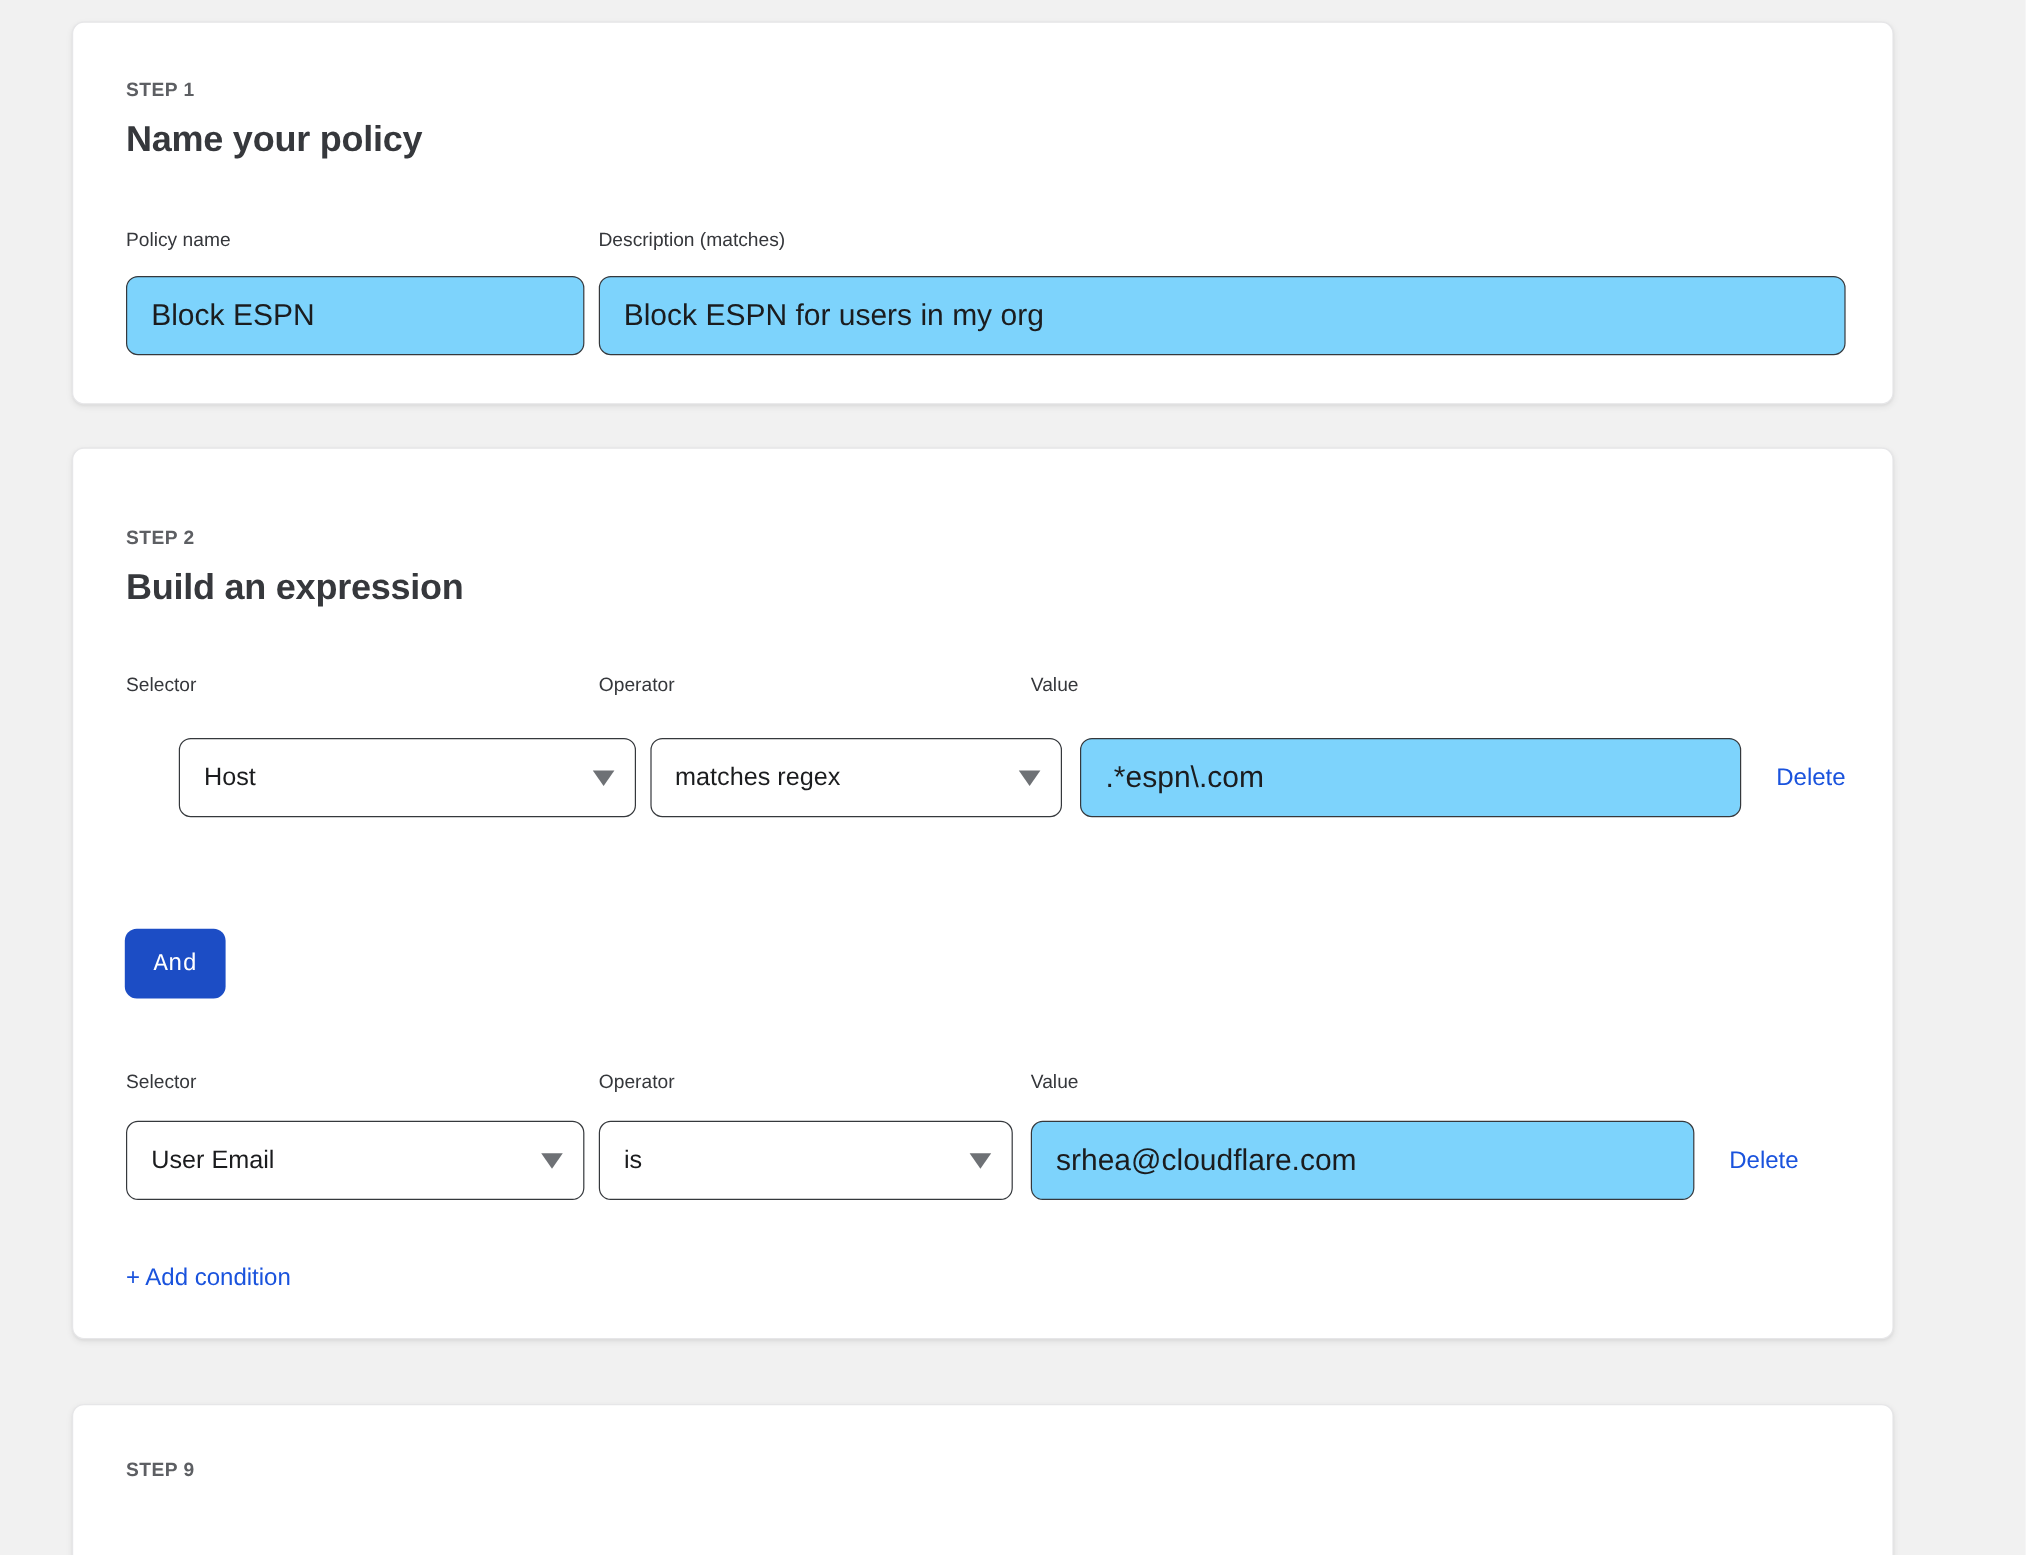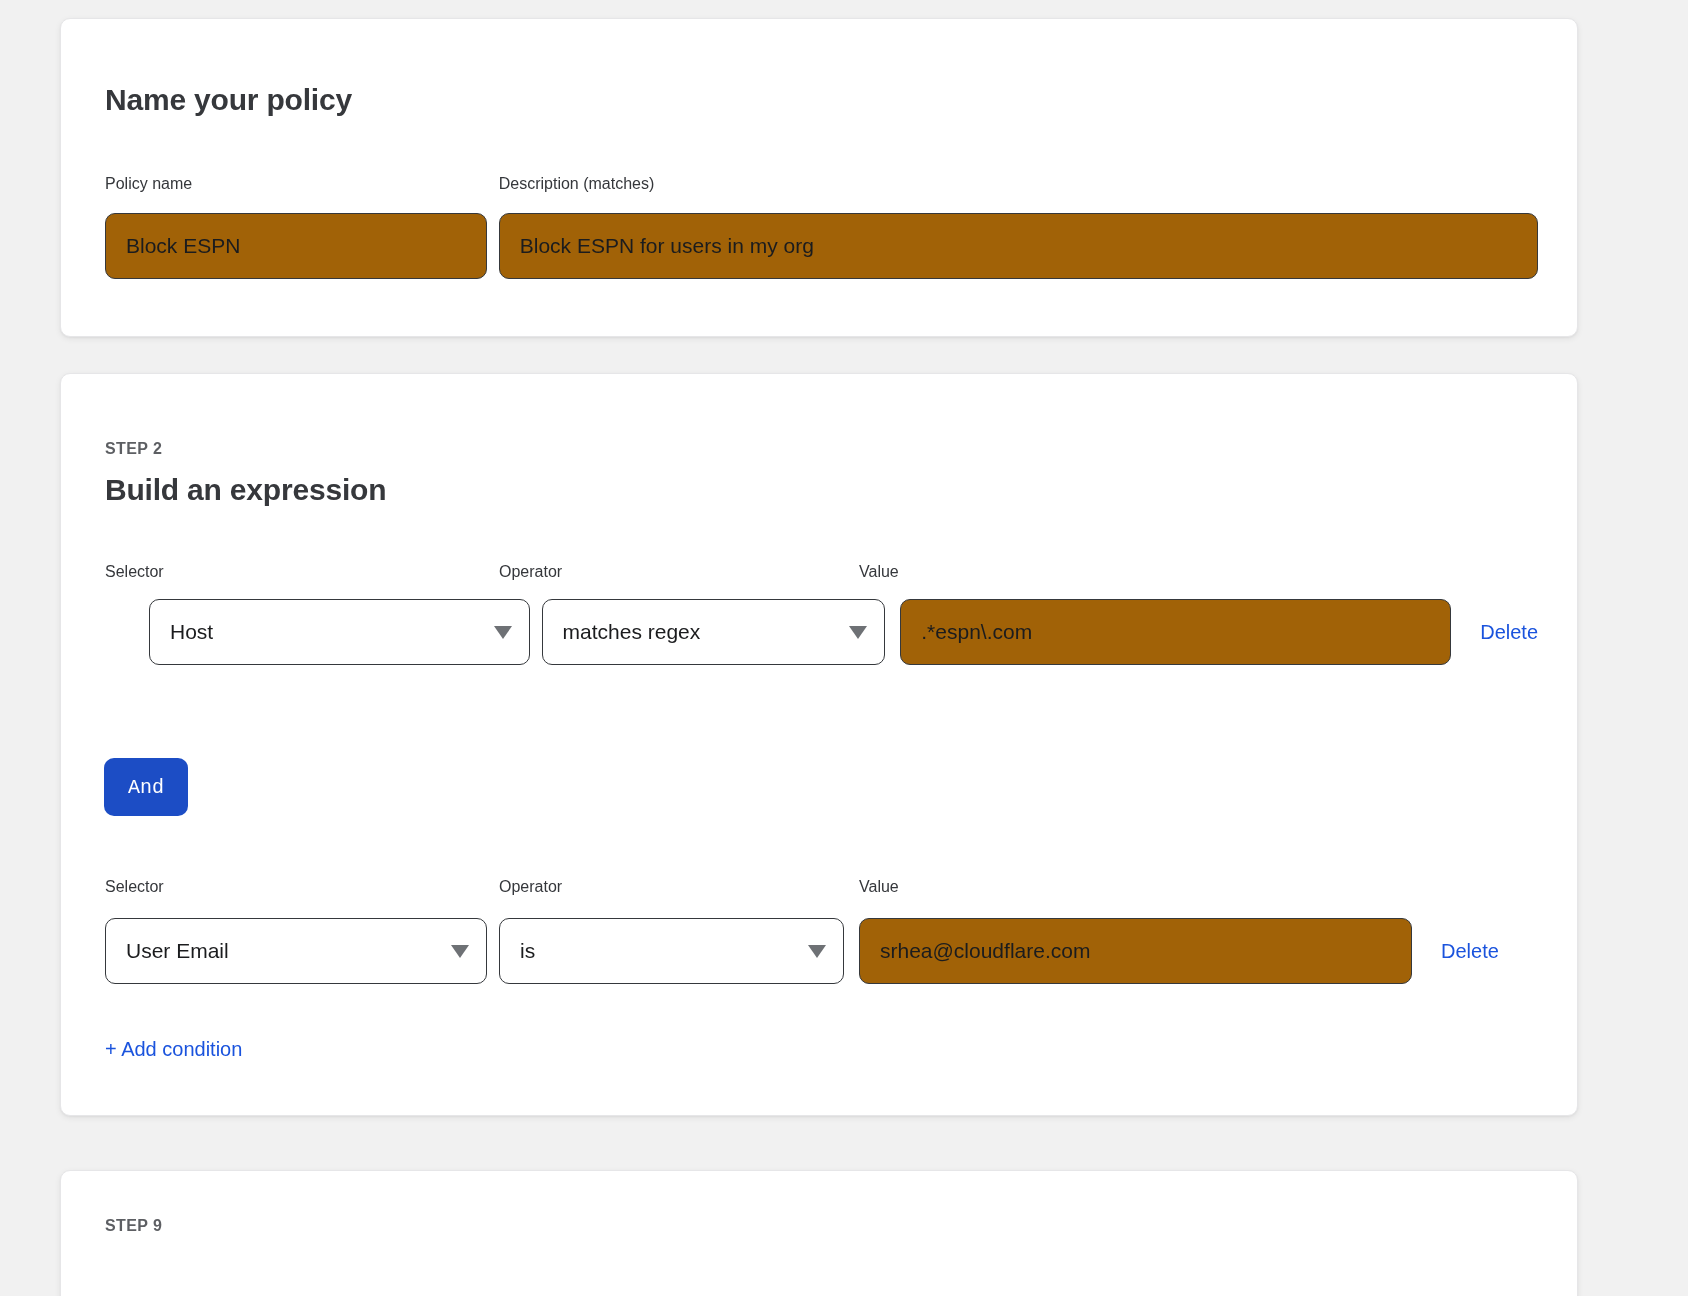--- a/index.html
+++ b/index.html
@@ -61,23 +61,23 @@
   .col-a{width:382px;margin-right:12px;}   
   .col-b{width:345px;margin-right:15px;}   
   .col-c{width:553px;}                      
   .col-desc{width:1040px;}                  
 
   .text-input{
     width:100%;
     height:66px;
     border:1.5px solid var(--input-border);
     border-radius:10px;
-    background:#a16207;
+    background:#7dd3fc;
     font-family:"Liberation Sans", sans-serif;
-    font-size:21px;
+    font-size:25px;
     color:#1b1c1e;
     padding:0 20px;
     outline:none;
   }
   .select{
     width:100%;
     height:66px;
     border:1.5px solid var(--input-border);
     border-radius:10px;
     background:#fff;
@@ -120,29 +120,30 @@
     background:var(--accent-button-blue);
     color:#ffffff;
     font-family:Liberation Mono, monospace;
     font-size:20px;
     cursor:pointer;
   }
 
   .mt-labels-1{margin-top:54px;}
   .mt-fields-1{margin-top:16px;}
   .mt-labels-2{margin-top:52px;}
-  .mt-fields-2{margin-top:14px;padding-left:44px;}
+  .mt-fields-2{margin-top:30px;padding-left:44px;}
   .mt-row2-labels{margin-top:58px;}
   .mt-row2-fields{margin-top:18px;}
   .mt-add{margin-top:54px;display:inline-block;}
 </style>
 </head>
 <body>
 
 <section class="card card-step1">
+  <div class="eyebrow">STEP 1</div>
   <h2 class="card-title">Name your policy</h2>
 
   <div class="labels-row mt-labels-1">
     <div class="field-label col-a">Policy name</div>
     <div class="field-label col-desc">Description (matches)</div>
   </div>
   <div class="field-row mt-fields-1">
     <div class="col-a">
       <input type="text" class="text-input" value="Block ESPN" style="">
     </div>

